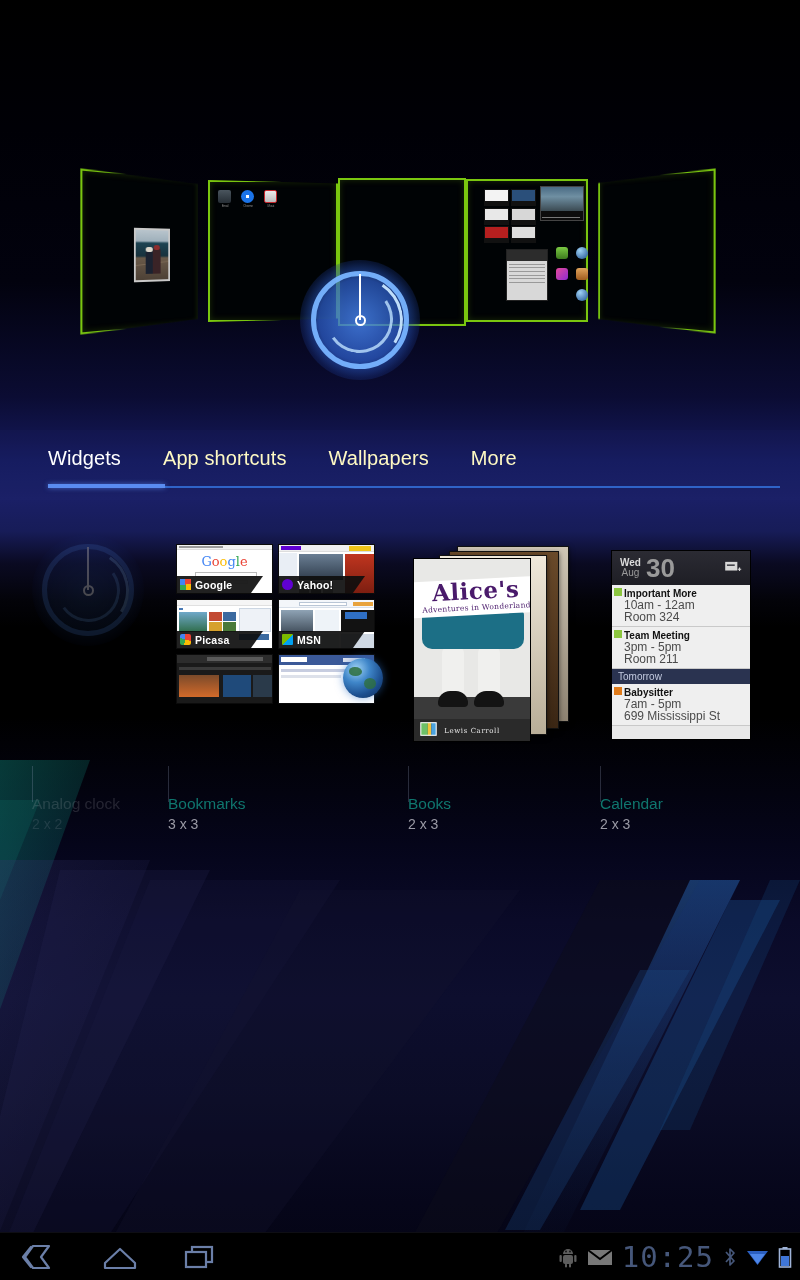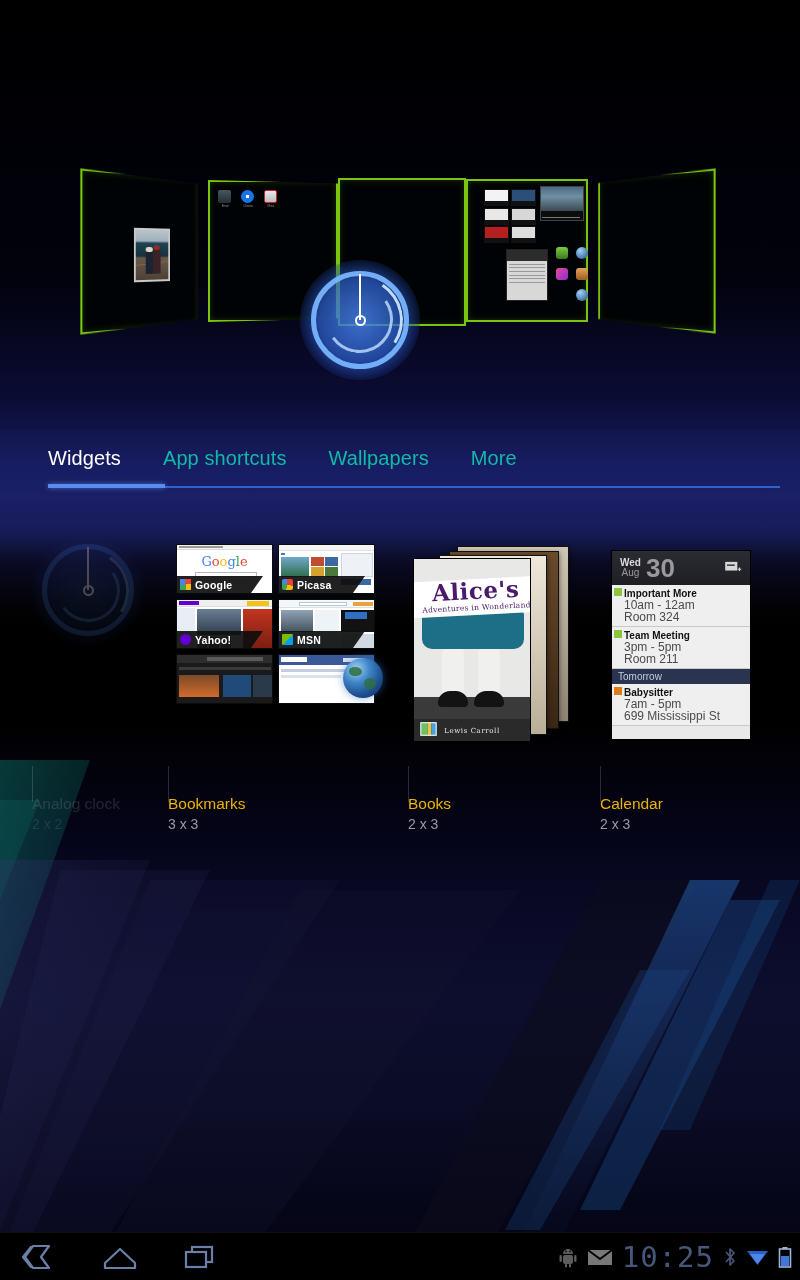--- a/index.html
+++ b/index.html
@@ -77,21 +77,21 @@
   .p4-apps { position:absolute; left:88px; top:66px; width:34px; }
   .p4-app { width:12px; height:12px; border-radius:3px; }
   .p4-app-row { display:flex; gap:8px; margin-bottom:9px; }
 
   
   .drag-clock { position:absolute; left:300px; top:260px; width:120px; height:120px; z-index:20; }
 
   
   .tabbar { position:absolute; left:0; top:430px; width:800px; height:64px; }
   .tabs { position:absolute; left:48px; top:0; display:flex; align-items:center; height:56px; }
-  .tab { font-size:20px; color:#14b8a6; padding:0 0 0 0; margin-right:42px; letter-spacing:.1px; cursor:pointer; }
+  .tab { font-size:20px; color:#fef9c3; padding:0 0 0 0; margin-right:42px; letter-spacing:.1px; cursor:pointer; }
   .tab.active { color:#fff; }
   .tab-underline-track { position:absolute; left:48px; top:56px; width:732px; height:2px; background:#2f63c7; }
   .tab-underline { position:absolute; left:48px; top:54px; width:117px; height:4px; background:#5a8cf0; box-shadow:0 0 5px rgba(90,140,240,.7); }
 
   
   .tray { position:absolute; left:0; top:494px; width:800px; height:280px; }
   .w-cell { position:absolute; top:0; height:280px; }
   .w-thumb { position:absolute; }
 
   
@@ -157,21 +157,21 @@
   .cal-add { position:absolute; right:8px; top:10px; width:18px; height:13px; }
   .cal-ev { position:relative; background:#efefef; border-bottom:1px solid #c9c9c9; padding:3px 4px 3px 12px; }
   .cal-chip { position:absolute; left:2px; top:3px; width:8px; height:8px; }
   .cal-t { font-size:10px; color:#111; font-weight:bold; line-height:12px; }
   .cal-s { font-size:12px; color:#4b4b4b; line-height:11.5px; }
   .cal-sep { background:#2a3350; color:#c3cbe0; font-size:10px; padding:2px 0 2px 6px; }
 
   
   .w-label { position:absolute; top:300px; }
   .w-divider { position:absolute; top:272px; width:1px; height:36px; background:rgba(140,150,180,.28); }
-  .w-name { font-size:15.5px; color:#eab308; line-height:19px; }
+  .w-name { font-size:15.5px; color:#0f766e; line-height:19px; }
   .w-size { font-size:14px; color:#9a9aa5; line-height:19px; margin-top:2px; }
   .faded .w-name { color:rgba(200,200,210,.17); }
   .faded .w-size { color:rgba(180,180,195,.15); }
   .faded .w-thumb { opacity:.32; }
 
   
   .sysbar { position:absolute; left:0; bottom:0; width:800px; height:48px; background:#000;
             border-top:1px solid #0e0e14; }
   .nav { position:absolute; left:0; top:0; height:48px; display:flex; align-items:center; }
   .nav-btn { width:80px; height:48px; display:flex; align-items:center; justify-content:center; cursor:pointer; }
@@ -342,51 +342,51 @@
               <div style="position:absolute;left:27px;top:35px;width:44px;height:4px;background:#f1f1f1;border:1px solid #ddd"></div>
             </div>
             <div class="bm-label">
               <span class="bm-fav" style="background:conic-gradient(#ea4335 0 25%,#fbbc05 0 50%,#34a853 0 75%,#4285f4 0)"></span>
               <span class="bm-name">Google</span>
             </div>
           </div>
 
           <div class="bm-tile">
             <div class="bm-shot" style="background:#fff">
+              <div style="position:absolute;left:0;top:0;width:100%;height:7px;background:#efefef;border-bottom:1px solid #ddd"></div>
+              <div style="position:absolute;left:2px;top:1px;width:20px;height:4px;background:#6001d2"></div>
+              <div style="position:absolute;left:70px;top:1px;width:22px;height:5px;background:#f0c419"></div>
+              <div style="position:absolute;left:0;top:8px;width:18px;height:42px;background:#e9eef5"></div>
+              <div style="position:absolute;left:20px;top:9px;width:44px;height:26px;background:linear-gradient(#6a7e93,#2f3c4c)"></div>
+              <div style="position:absolute;left:66px;top:9px;width:31px;height:41px;background:linear-gradient(#c0351f,#7a1d10)"></div>
+              <div style="position:absolute;left:20px;top:37px;width:10px;height:12px;background:#777"></div>
+              <div style="position:absolute;left:32px;top:37px;width:10px;height:12px;background:#555"></div>
+              <div style="position:absolute;left:44px;top:37px;width:10px;height:12px;background:#888"></div>
+            </div>
+            <div class="bm-label">
+              <span class="bm-fav" style="background:#6001d2;border-radius:50%"></span>
+              <span class="bm-name">Yahoo!</span>
+            </div>
+          </div>
+
+          <div class="bm-tile">
+            <div class="bm-shot" style="background:#fff">
               <div style="position:absolute;left:0;top:0;width:100%;height:6px;background:#f5f5f5;border-bottom:1px solid #e0e0e0"></div>
               <div style="position:absolute;left:2px;top:8px;width:4px;height:2px;background:#4a7ab5"></div>
               <div style="position:absolute;left:2px;top:12px;width:28px;height:20px;background:linear-gradient(#6fa8c9,#2f6d4a)"></div>
               <div style="position:absolute;left:32px;top:12px;width:13px;height:9px;background:#c24a33"></div>
               <div style="position:absolute;left:46px;top:12px;width:13px;height:9px;background:#3b6aa0"></div>
               <div style="position:absolute;left:32px;top:22px;width:13px;height:10px;background:#d6a12c"></div>
               <div style="position:absolute;left:46px;top:22px;width:13px;height:10px;background:#4a7a3a"></div>
               <div style="position:absolute;left:62px;top:8px;width:32px;height:24px;background:#eef2f7;border:1px solid #ccd6e2"></div>
               <div style="position:absolute;left:62px;top:34px;width:30px;height:6px;background:#3b6aa0"></div>
             </div>
             <div class="bm-label">
               <span class="bm-fav" style="background:conic-gradient(#ea4335 0 30%,#fbbc05 0 55%,#34a853 0 80%,#4285f4 0);border-radius:2px"></span>
               <span class="bm-name">Picasa</span>
-            </div>
-          </div>
-
-          <div class="bm-tile">
-            <div class="bm-shot" style="background:#fff">
-              <div style="position:absolute;left:0;top:0;width:100%;height:7px;background:#efefef;border-bottom:1px solid #ddd"></div>
-              <div style="position:absolute;left:2px;top:1px;width:20px;height:4px;background:#6001d2"></div>
-              <div style="position:absolute;left:70px;top:1px;width:22px;height:5px;background:#f0c419"></div>
-              <div style="position:absolute;left:0;top:8px;width:18px;height:42px;background:#e9eef5"></div>
-              <div style="position:absolute;left:20px;top:9px;width:44px;height:26px;background:linear-gradient(#6a7e93,#2f3c4c)"></div>
-              <div style="position:absolute;left:66px;top:9px;width:31px;height:41px;background:linear-gradient(#c0351f,#7a1d10)"></div>
-              <div style="position:absolute;left:20px;top:37px;width:10px;height:12px;background:#777"></div>
-              <div style="position:absolute;left:32px;top:37px;width:10px;height:12px;background:#555"></div>
-              <div style="position:absolute;left:44px;top:37px;width:10px;height:12px;background:#888"></div>
-            </div>
-            <div class="bm-label">
-              <span class="bm-fav" style="background:#6001d2;border-radius:50%"></span>
-              <span class="bm-name">Yahoo!</span>
             </div>
           </div>
 
           <div class="bm-tile">
             <div class="bm-shot" style="background:#fff">
               <div style="position:absolute;left:0;top:0;width:100%;height:8px;background:#f3f6fa;border-bottom:1px solid #d8e0ea"></div>
               <div style="position:absolute;left:20px;top:2px;width:48px;height:4px;background:#fff;border:1px solid #b9c6d6"></div>
               <div style="position:absolute;left:74px;top:2px;width:20px;height:4px;background:#e8a33d"></div>
               <div style="position:absolute;left:2px;top:10px;width:32px;height:22px;background:linear-gradient(#8fa3b5,#45525f)"></div>
               <div style="position:absolute;left:36px;top:10px;width:24px;height:22px;background:#eef3f8"></div>

